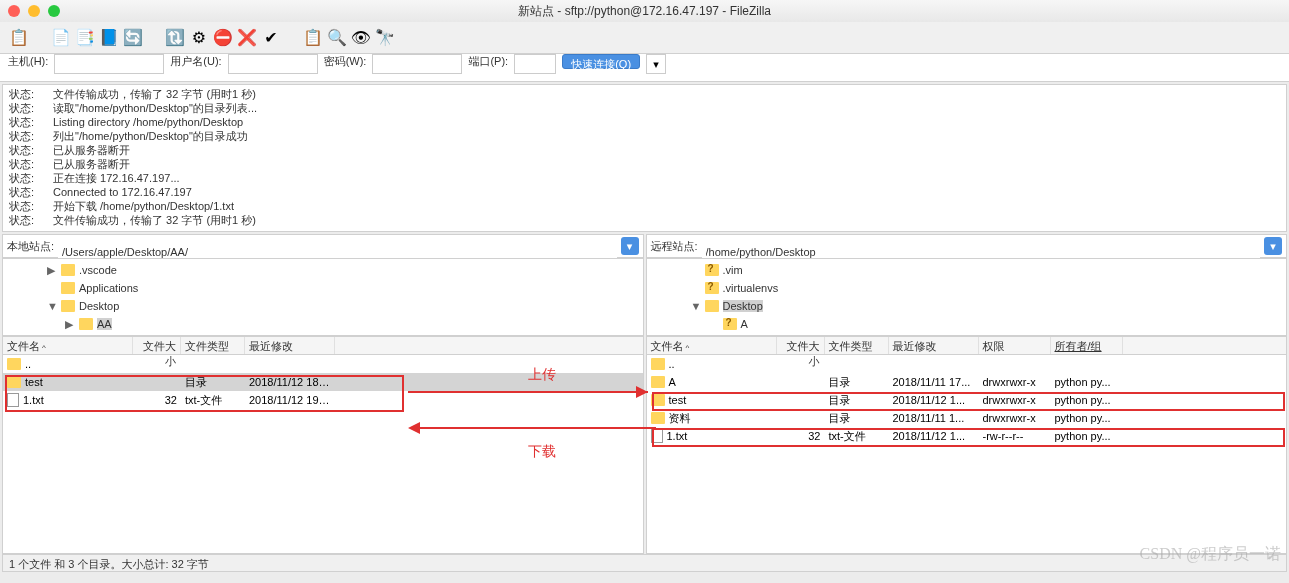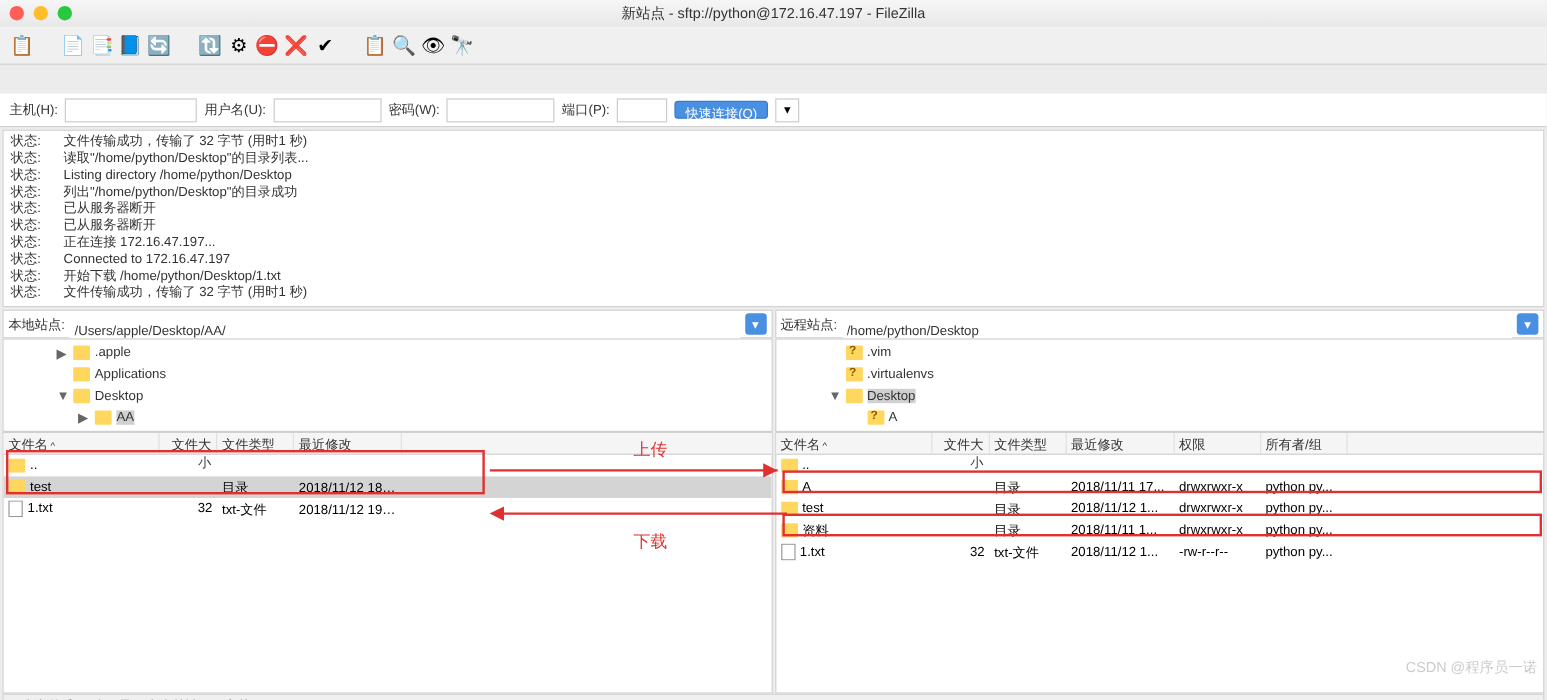--- a/index.html
+++ b/index.html
@@ -13,21 +13,21 @@
     .tl-min { background: #ffbd2e; }
     .tl-max { background: #28c940; }
     .title-text { position: absolute; left: 50%; transform: translateX(-50%); color: #333; font-size: 12px; }
     
     
     .toolbar { height: 32px; background: #f0f0f0; display: flex; align-items: center; padding: 0 8px; gap: 4px; border-bottom: 1px solid #d0d0d0; }
     .toolbar-group { display: flex; gap: 2px; margin-right: 16px; }
     .tb-icon { width: 22px; height: 22px; display: flex; align-items: center; justify-content: center; font-size: 16px; cursor: pointer; }
     
     
-    .quickconnect { height: 28px; background: #fff; display: flex; align-items: center; padding: 0 8px; gap: 6px; border-bottom: 1px solid #d0d0d0; margin-top: 24px; }
+    .quickconnect { height: 28px; background: #fff; display: flex; align-items: flex-start; padding: 0 8px; gap: 6px; border-bottom: 1px solid #d0d0d0; }
     .qc-label { color: #333; }
     .qc-input { border: 1px solid #ccc; padding: 2px 4px; height: 20px; }
     .qc-host { width: 110px; }
     .qc-user { width: 90px; }
     .qc-pass { width: 90px; }
     .qc-port { width: 42px; }
     .qc-btn { background: #4a90e2; color: #fff; border: 1px solid #3a7bc8; padding: 2px 8px; height: 15px; border-radius: 3px; cursor: pointer; }
     .qc-dropdown { width: 20px; height: 20px; border: 1px solid #ccc; background: #fff; display: flex; align-items: center; justify-content: center; cursor: pointer; }
     
     
@@ -57,21 +57,21 @@
     
     .lists-row { display: flex; margin: 0 2px; gap: 2px; }
     .list-box { flex: 1; background: #fff; border: 1px solid #d0d0d0; display: flex; flex-direction: column; height: 218px; }
     .list-header { display: flex; background: #f5f5f5; border-bottom: 1px solid #d0d0d0; height: 18px; }
     .lh-col { padding: 2px 4px; color: #333; border-right: 1px solid #e0e0e0; }
     .lh-name { flex: 0 0 130px; }
     .lh-size { flex: 0 0 48px; text-align: right; }
     .lh-type { flex: 0 0 64px; }
     .lh-mod { flex: 0 0 90px; }
     .lh-perm { flex: 0 0 72px; }
-    .lh-owner { flex: 0 0 72px; }
+    .lh-owner { flex: 0 0 72px; text-decoration: underline; }
     .lh-sort { font-size: 8px; margin-left: 2px; }
     
     .list-body { flex: 1; overflow: hidden; position: relative; }
     .list-row { display: flex; height: 18px; align-items: center; }
     .list-row.sel { background: #d4d4d4; }
     .lr-cell { padding: 0 4px; overflow: hidden; white-space: nowrap; text-overflow: ellipsis; }
     .lr-name { flex: 0 0 130px; display: flex; align-items: center; gap: 4px; }
     .lr-size { flex: 0 0 48px; text-align: right; }
     .lr-type { flex: 0 0 64px; }
     .lr-mod { flex: 0 0 90px; }
@@ -87,21 +87,21 @@
     .highlight-local { position: absolute; border: 2px solid #e03030; left: 5px; top: 375px; width: 399px; height: 37px; pointer-events: none; }
     .highlight-remote1 { position: absolute; border: 2px solid #e03030; left: 652px; top: 392px; width: 633px; height: 19px; pointer-events: none; }
     .highlight-remote2 { position: absolute; border: 2px solid #e03030; left: 652px; top: 428px; width: 633px; height: 19px; pointer-events: none; }
     
     
     .arrow-up { position: absolute; left: 408px; top: 382px; width: 248px; height: 20px; pointer-events: none; }
     .arrow-down { position: absolute; left: 408px; top: 418px; width: 248px; height: 20px; pointer-events: none; }
     .arrow-label { position: absolute; color: #e03030; font-size: 14px; font-weight: normal; }
     
     
-    .watermark { position: absolute; right: 8px; bottom: 18px; color: #aaa; font-size: 12px; opacity: 0.6; }
+    .watermark { position: absolute; right: 8px; bottom: 18px; color: #aaa; font-size: 16px; opacity: 0.6; font-family: Liberation Serif, serif; }
   </style>
 </head>
 <body>
 
 <div class="titlebar">
   <div class="traffic-lights">
     <div class="traffic-light tl-close"></div>
     <div class="traffic-light tl-min"></div>
     <div class="traffic-light tl-max"></div>
   </div>
@@ -201,21 +201,21 @@
     <div class="site-dd">▾</div>
   </div>
 </div>
 
 <div class="trees-row">
   <div class="tree-box" id="local-tree">
       <div class="tree-item">
         <span class="tree-indent" style="width: 36px;"></span>
         <span class="tree-toggle">▶</span>
         <span class="folder-icon"></span>
-        <span class="tree-label">.apple</span>
+        <span class="tree-label">.vscode</span>
       </div>
       <div class="tree-item">
         <span class="tree-indent" style="width: 36px;"></span>
         <span class="tree-toggle"></span>
         <span class="folder-icon"></span>
         <span class="tree-label">Applications</span>
       </div>
       <div class="tree-item">
         <span class="tree-indent" style="width: 36px;"></span>
         <span class="tree-toggle">▼</span>

